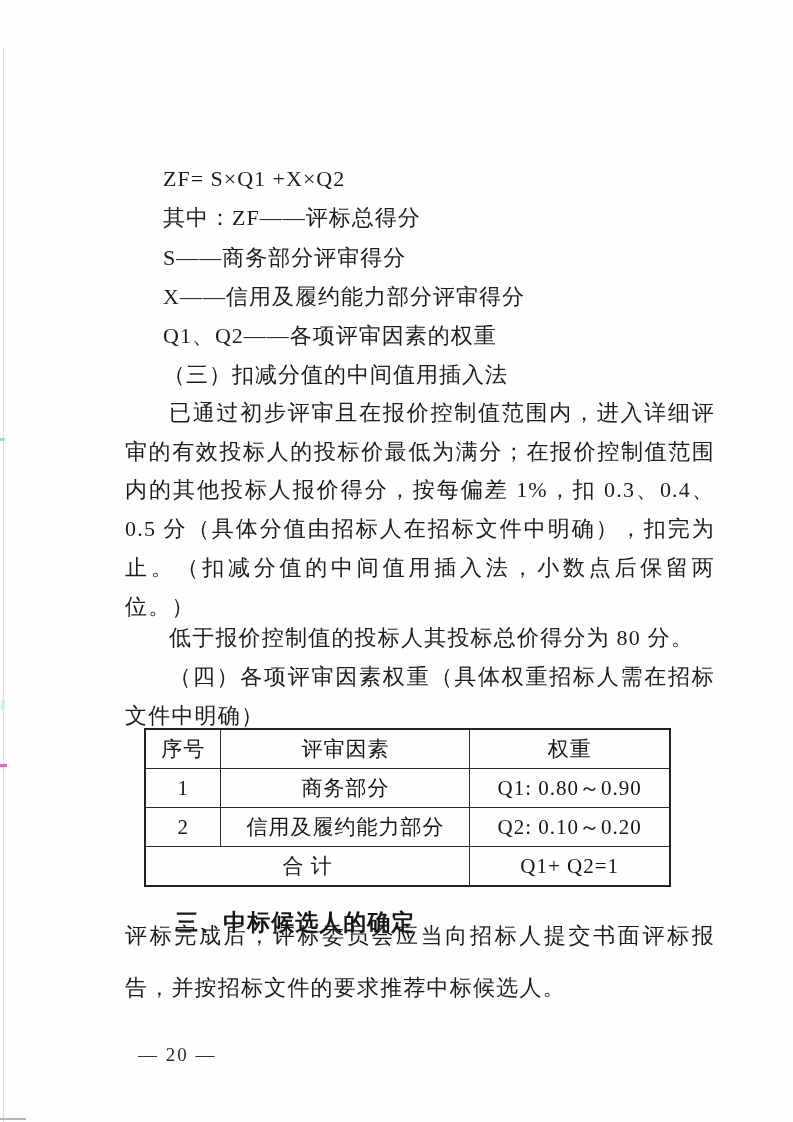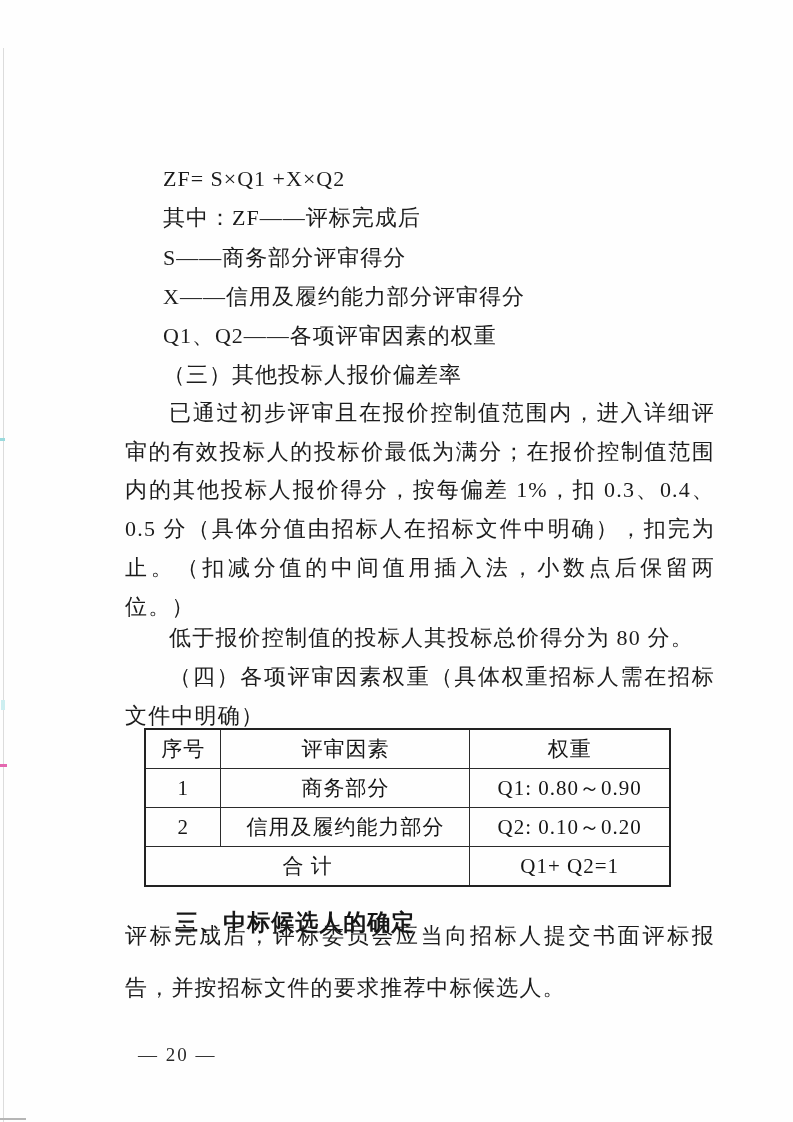--- a/index.html
+++ b/index.html
@@ -91,25 +91,25 @@
 <div class="page">
 
   <div class="edge-line"></div>
   <div class="mark mark-cyan-1"></div>
   <div class="mark mark-cyan-2"></div>
   <div class="mark mark-pink-1"></div>
   <div class="mark mark-gray-bottom"></div>
 
   <div class="blk def-lines">
     <div class="line">ZF= S×Q1 +X×Q2</div>
-    <div class="line">其中：ZF——评标完成后</div>
+    <div class="line">其中：ZF——评标总得分</div>
     <div class="line">S——商务部分评审得分</div>
     <div class="line">X——信用及履约能力部分评审得分</div>
     <div class="line">Q1、Q2——各项评审因素的权重</div>
-    <div class="line">（三）其他投标人报价偏差率</div>
+    <div class="line">（三）扣减分值的中间值用插入法</div>
   </div>
 
   <p class="blk para indent para-detail">已通过初步评审且在报价控制值范围内，进入详细评审的有效投标人的投标价最低为满分；在报价控制值范围内的其他投标人报价得分，按每偏差 1%，扣 0.3、0.4、0.5 分（具体分值由招标人在招标文件中明确），扣完为止。（扣减分值的中间值用插入法，小数点后保留两位。）</p>
 
 
   <p class="blk para indent para-below">低于报价控制值的投标人其投标总价得分为 80 分。</p>
 
   <p class="blk para indent para-sec4">（四）各项评审因素权重（具体权重招标人需在招标文件中明确）</p>
 
   <table class="wtable">

